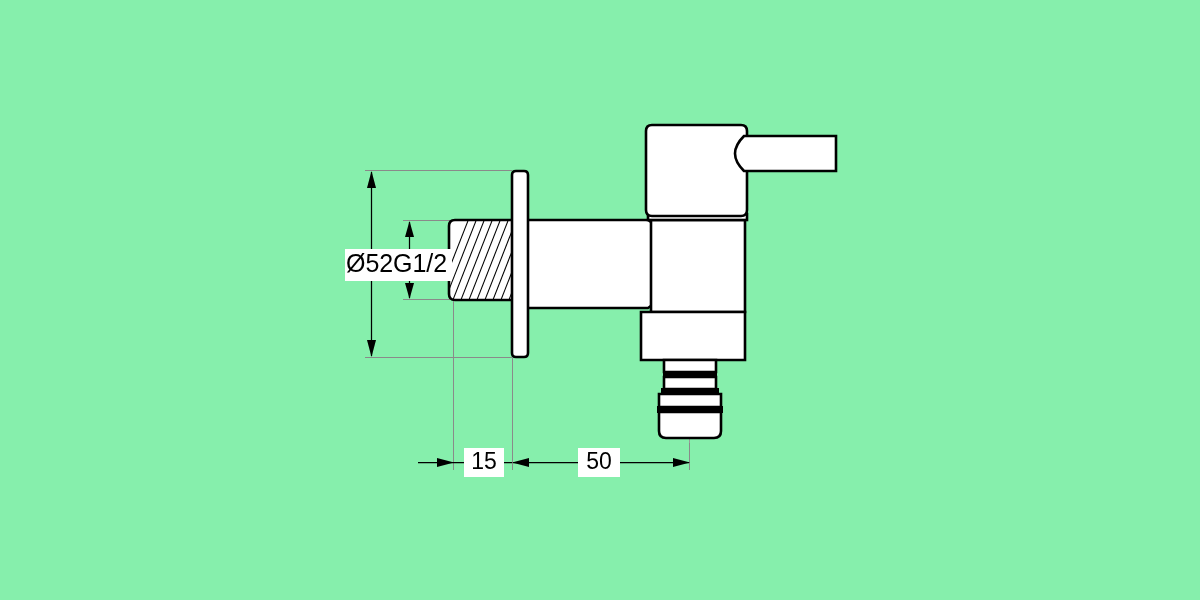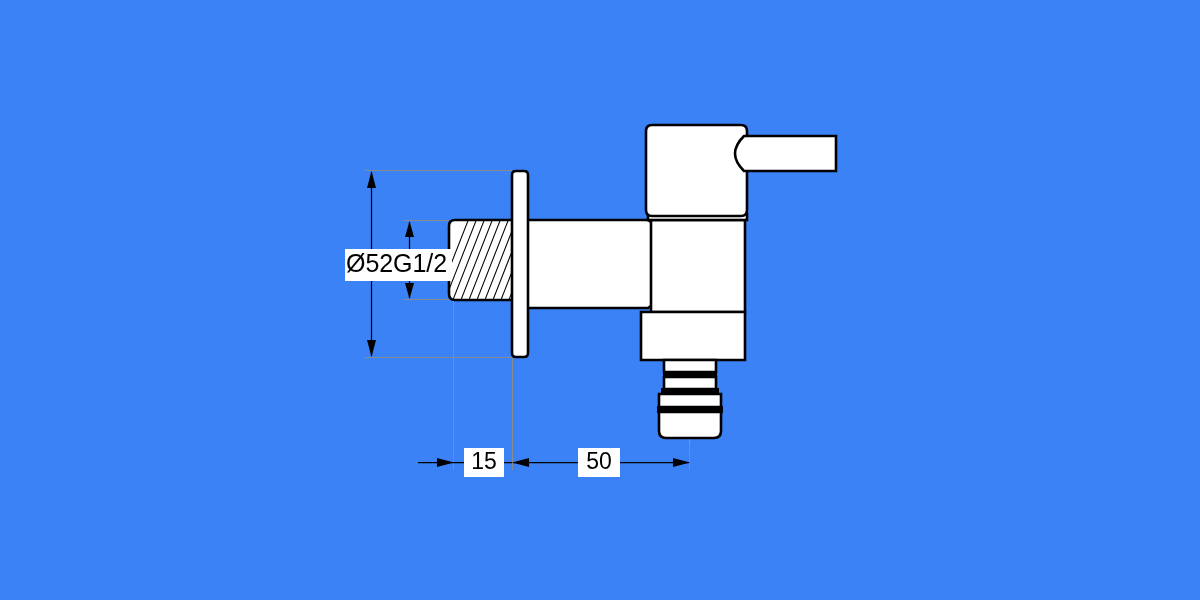--- a/index.html
+++ b/index.html
@@ -10,21 +10,21 @@
   body {
     width: 1200px;
     height: 600px;
     overflow: hidden;
     font-family: "Liberation Sans", sans-serif;
   }
   #drawing-root {
     position: relative;
     width: 1200px;
     height: 600px;
-    background: #3b82f6;
+    background: #86efac;
   }
   svg.tech-drawing {
     display: block;
     width: 1200px;
     height: 600px;
   }
   .outline {
     fill: #ffffff;
     stroke: #000000;
     stroke-width: 2.6;

